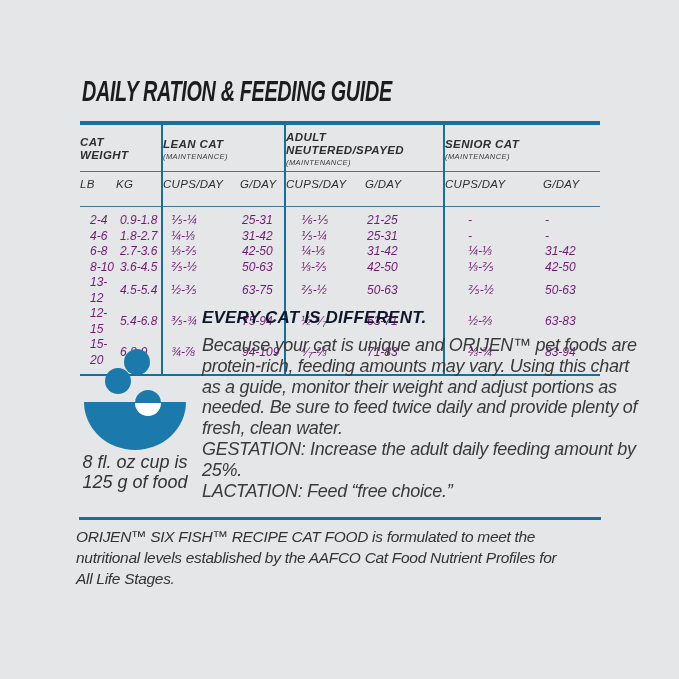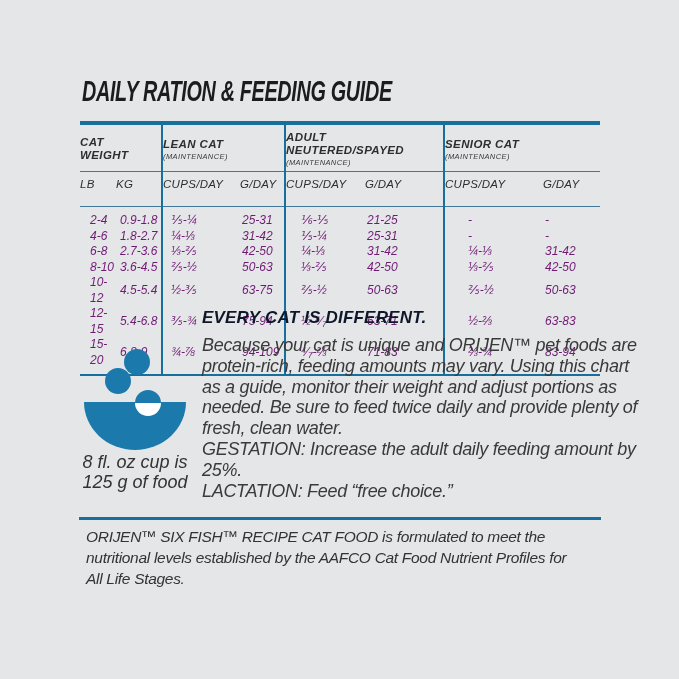--- a/index.html
+++ b/index.html
@@ -40,21 +40,21 @@
           border-radius:0 0 51px 51px / 0 0 48px 48px; z-index:1; }
   .cup-note { position:absolute; top:108px; left:0; width:160px; text-align:center;
               font-size:18px; line-height:19.5px; color:#333; }
   .cup-note span { display:block; }
 
   .info { position:absolute; left:202px; top:308px; width:440px; color:#3a3a3a; }
   .info h2 { margin:0 0 7px; font-size:17px; font-weight:700; letter-spacing:0.2px; color:#0f172a; }
   .info p { margin:0; font-size:18px; line-height:20.8px; letter-spacing:-0.3px; }
 
   .divider { position:absolute; left:79px; top:517px; width:522px; height:3px; background:#176f9e; }
-  .footer { position:absolute; left:86px; top:526px; width:500px; margin:0;
+  .footer { position:absolute; left:76px; top:526px; width:500px; margin:0;
             font-size:15.5px; line-height:21px; letter-spacing:-0.3px; color:#333; }
 </style>
 </head>
 <body>
 
 <div class="canvas">
 
   <h1 class="title">DAILY RATION &amp; FEEDING GUIDE</h1>
 
   <table class="feed">
@@ -134,21 +134,21 @@
         <td class="c1">8-10</td>
         <td class="c2">3.6-4.5</td>
         <td class="c3 gb">⅖-½</td>
         <td class="c4">50-63</td>
         <td class="c5 gb">⅓-⅖</td>
         <td class="c6">42-50</td>
         <td class="c7 gb">⅓-⅖</td>
         <td class="c8">42-50</td>
       </tr>
       <tr>
-        <td class="c1">10-12</td>
+        <td class="c1">13-12</td>
         <td class="c2">4.5-5.4</td>
         <td class="c3 gb">½-⅗</td>
         <td class="c4">63-75</td>
         <td class="c5 gb">⅖-½</td>
         <td class="c6">50-63</td>
         <td class="c7 gb">⅖-½</td>
         <td class="c8">50-63</td>
       </tr>
       <tr>
         <td class="c1">12-15</td>

